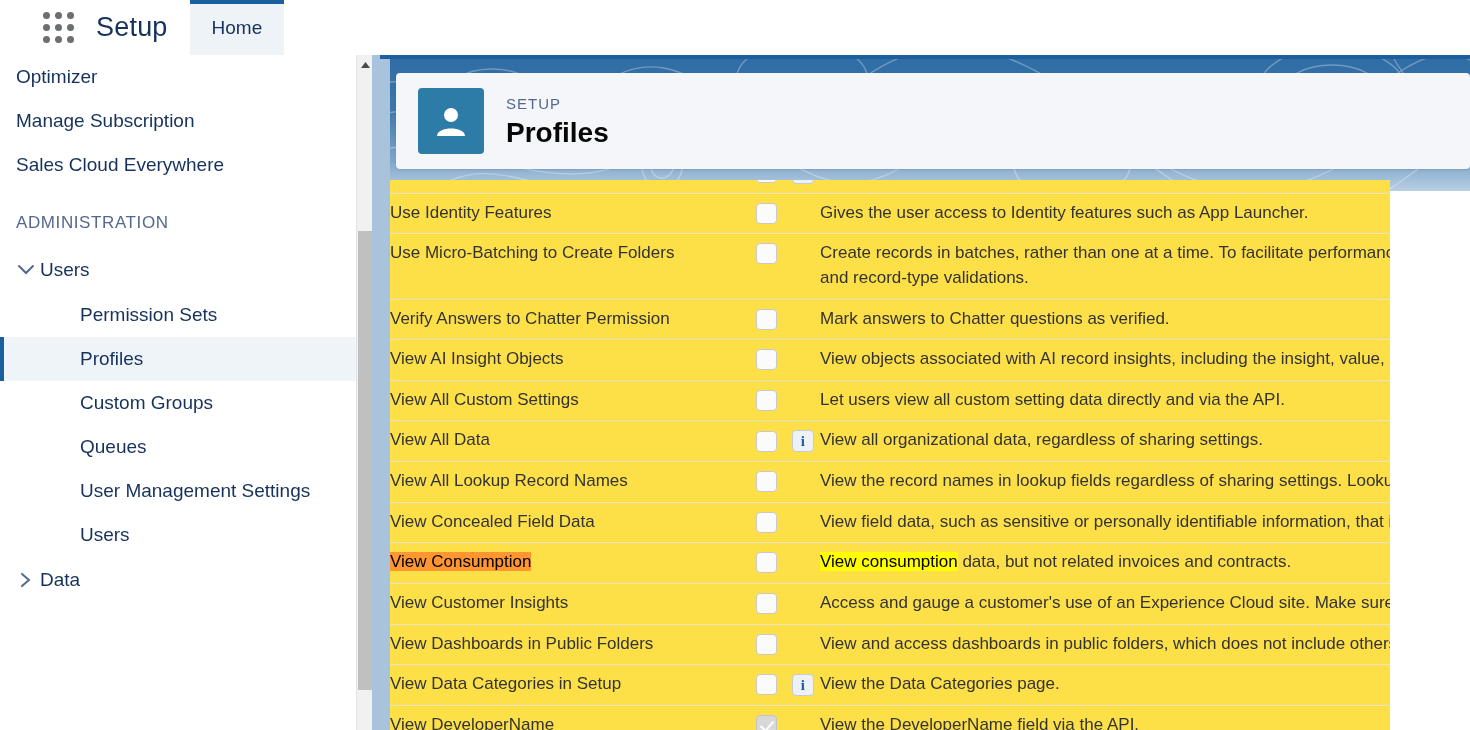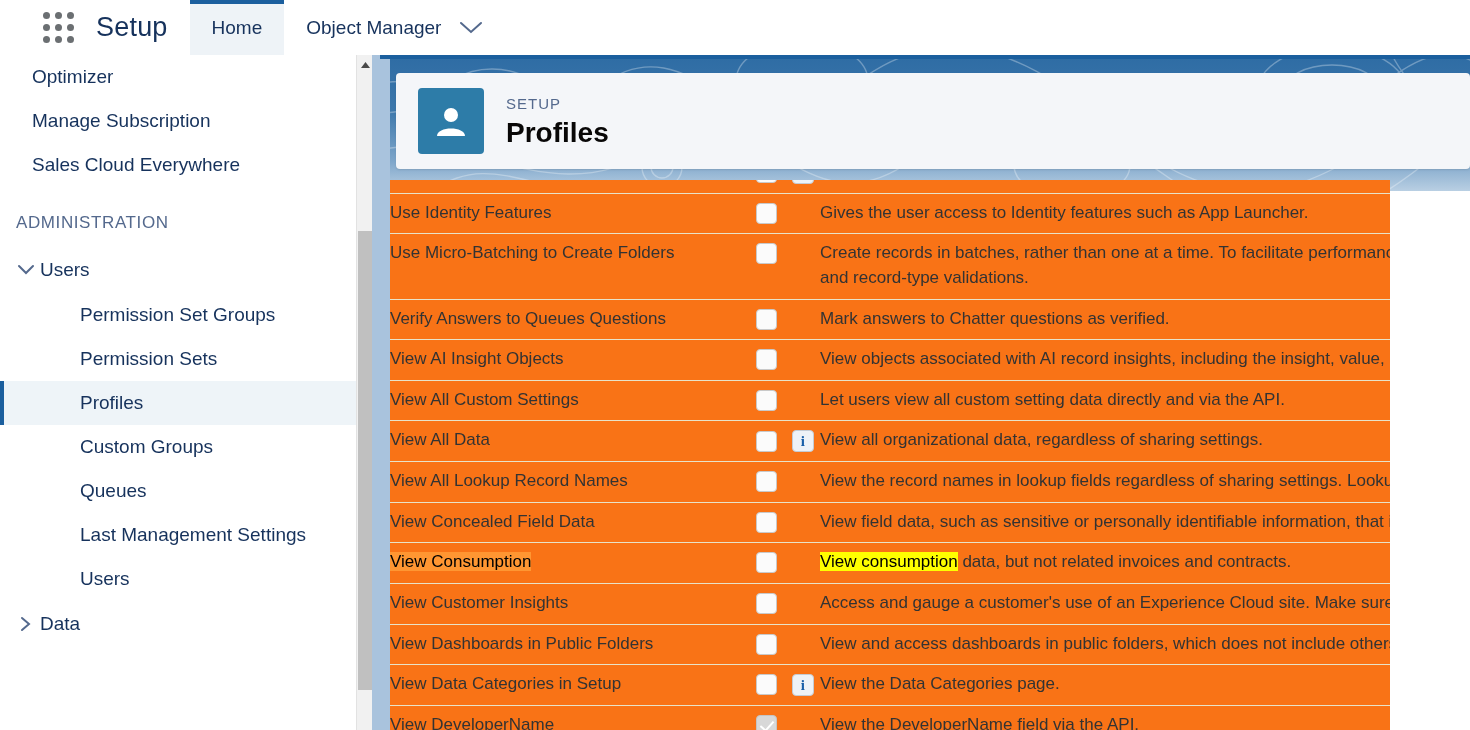--- a/index.html
+++ b/index.html
@@ -53,21 +53,21 @@
 
   
   #sidebar {
     position: absolute; top: 55px; left: 0;
     width: 363px; height: 675px;
     background: #ffffff; overflow: hidden;
     border-right: 1px solid #d8dde6;
   }
   .nav-item {
     display: flex; align-items: center;
-    height: 44px; padding-left: 32px;
+    height: 44px; padding-left: 16px;
     font-size: 19px; color: #16325c; cursor: pointer;
     white-space: nowrap;
   }
   .nav-item.sub { padding-left: 80px; }
   .nav-item.active {
     background: #eef4f8; border-left: 4px solid #1b5f9e; padding-left: 76px;
   }
   .nav-section {
     display: flex; align-items: center;
     height: 48px; padding-left: 16px; margin-top: 12px;
@@ -137,21 +137,21 @@
   }
   #page-title {
     font-size: 28px; color: #080707; font-weight: bold; line-height: 1.25;
     margin-top: 1px;
   }
 
   
   #perm-scroll {
     position: absolute; top: 125px; left: 18px;
     width: 1000px; height: 550px; overflow: hidden; z-index: 10;
-    background: #f97316;
+    background: #fde047;
   }
   #perm-table {
     position: absolute; top: -28px; left: 0;
     width: 1450px; border-collapse: collapse;
     table-layout: fixed;
   }
   #perm-table td {
     border-top: 1px solid #e8e3c9;
     border-bottom: 1px solid #e8e3c9;
     padding: 7px 0 8px 0;
@@ -202,28 +202,20 @@
         <i></i>
         <i></i>
         <i></i>
         <i></i>
     </span>
   </div>
   <div id="setup-title">Setup</div>
   <div class="gh-tab active">
     <span>Home</span>
   </div>
-  <div class="gh-tab">
-    <span>Object Manager</span>
-    <span class="gh-caret">
-      <svg width="24" height="14" viewBox="0 0 24 14">
-          <path d="M2 2 L12 11 L22 2" stroke="#54698d" stroke-width="2" fill="none" stroke-linecap="round"></path>
-        </svg>
-    </span>
-  </div>
 </div>
 <div id="blue-strip"></div>
 
 <div id="sidebar">
   <div class="nav-item">
     <span>Optimizer</span>
   </div>
   <div class="nav-item">
     <span>Manage Subscription</span>
   </div>
@@ -236,36 +228,33 @@
   <div class="nav-group">
     <span class="twisty">
       <svg width="18" height="12" viewBox="0 0 18 12">
           <path d="M2 2 L9 9 L16 2" stroke="#54698d" stroke-width="2" fill="none" stroke-linecap="round"></path>
         </svg>
     </span>
     <span>Users</span>
   </div>
 
   <div class="nav-item sub">
-    <span>Permission Set Groups</span>
-  </div>
-  <div class="nav-item sub">
     <span>Permission Sets</span>
   </div>
   <div class="nav-item sub active">
     <span>Profiles</span>
   </div>
   <div class="nav-item sub">
     <span>Custom Groups</span>
   </div>
   <div class="nav-item sub">
     <span>Queues</span>
   </div>
   <div class="nav-item sub">
-    <span>Last Management Settings</span>
+    <span>User Management Settings</span>
   </div>
   <div class="nav-item sub">
     <span>Users</span>
   </div>
 
   <div class="nav-group">
     <span class="twisty">
       <svg width="18" height="16" viewBox="0 0 18 16">
           <path d="M5 2 L12 8 L5 14" stroke="#54698d" stroke-width="2" fill="none" stroke-linecap="round"></path>
         </svg>
@@ -356,21 +345,21 @@
           <td class="c-check">
             <span class="cbox"></span>
           </td>
           <td class="c-desc">
             <span class="cellwrap">Create records in batches, rather than one at a time. To facilitate performance and record creation, batched records skip required-field and record-type validations.</span>
           </td>
         </tr>
 
         <tr>
           <td class="c-label">
-            <span class="cellwrap">Verify Answers to Queues Questions</span>
+            <span class="cellwrap">Verify Answers to Chatter Permission</span>
           </td>
           <td class="c-check">
             <span class="cbox"></span>
           </td>
           <td class="c-desc">
             <span class="cellwrap">Mark answers to Chatter questions as verified.</span>
           </td>
         </tr>
 
         <tr>

